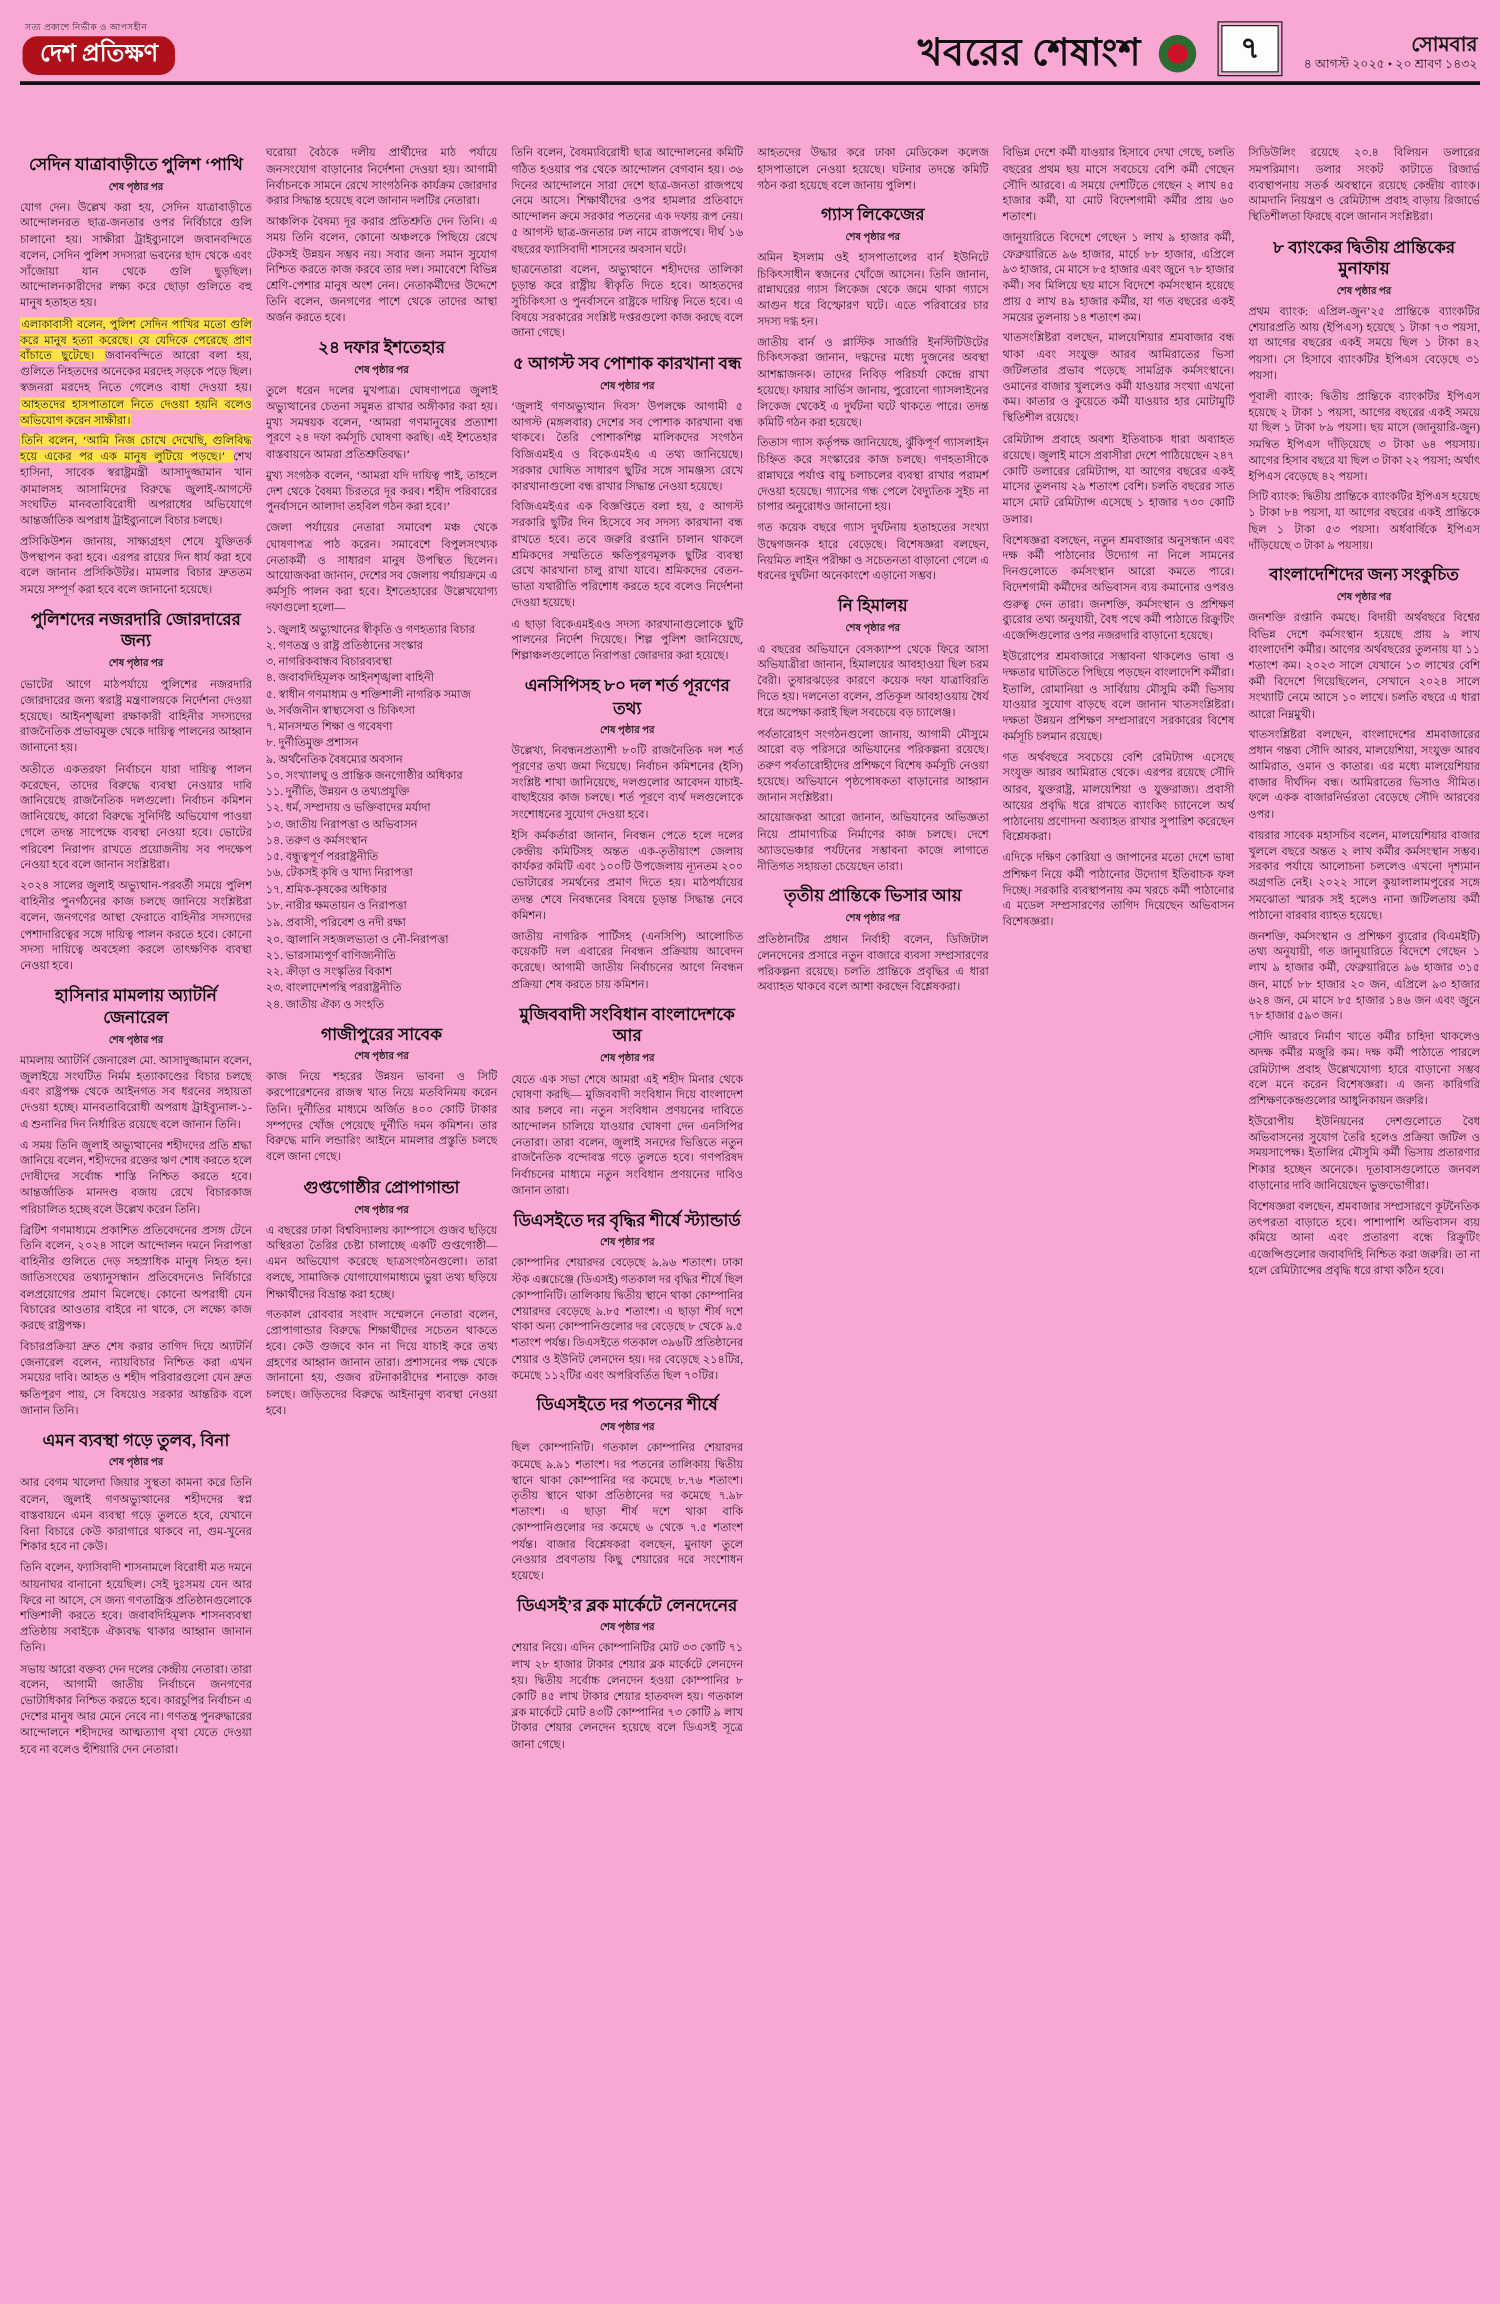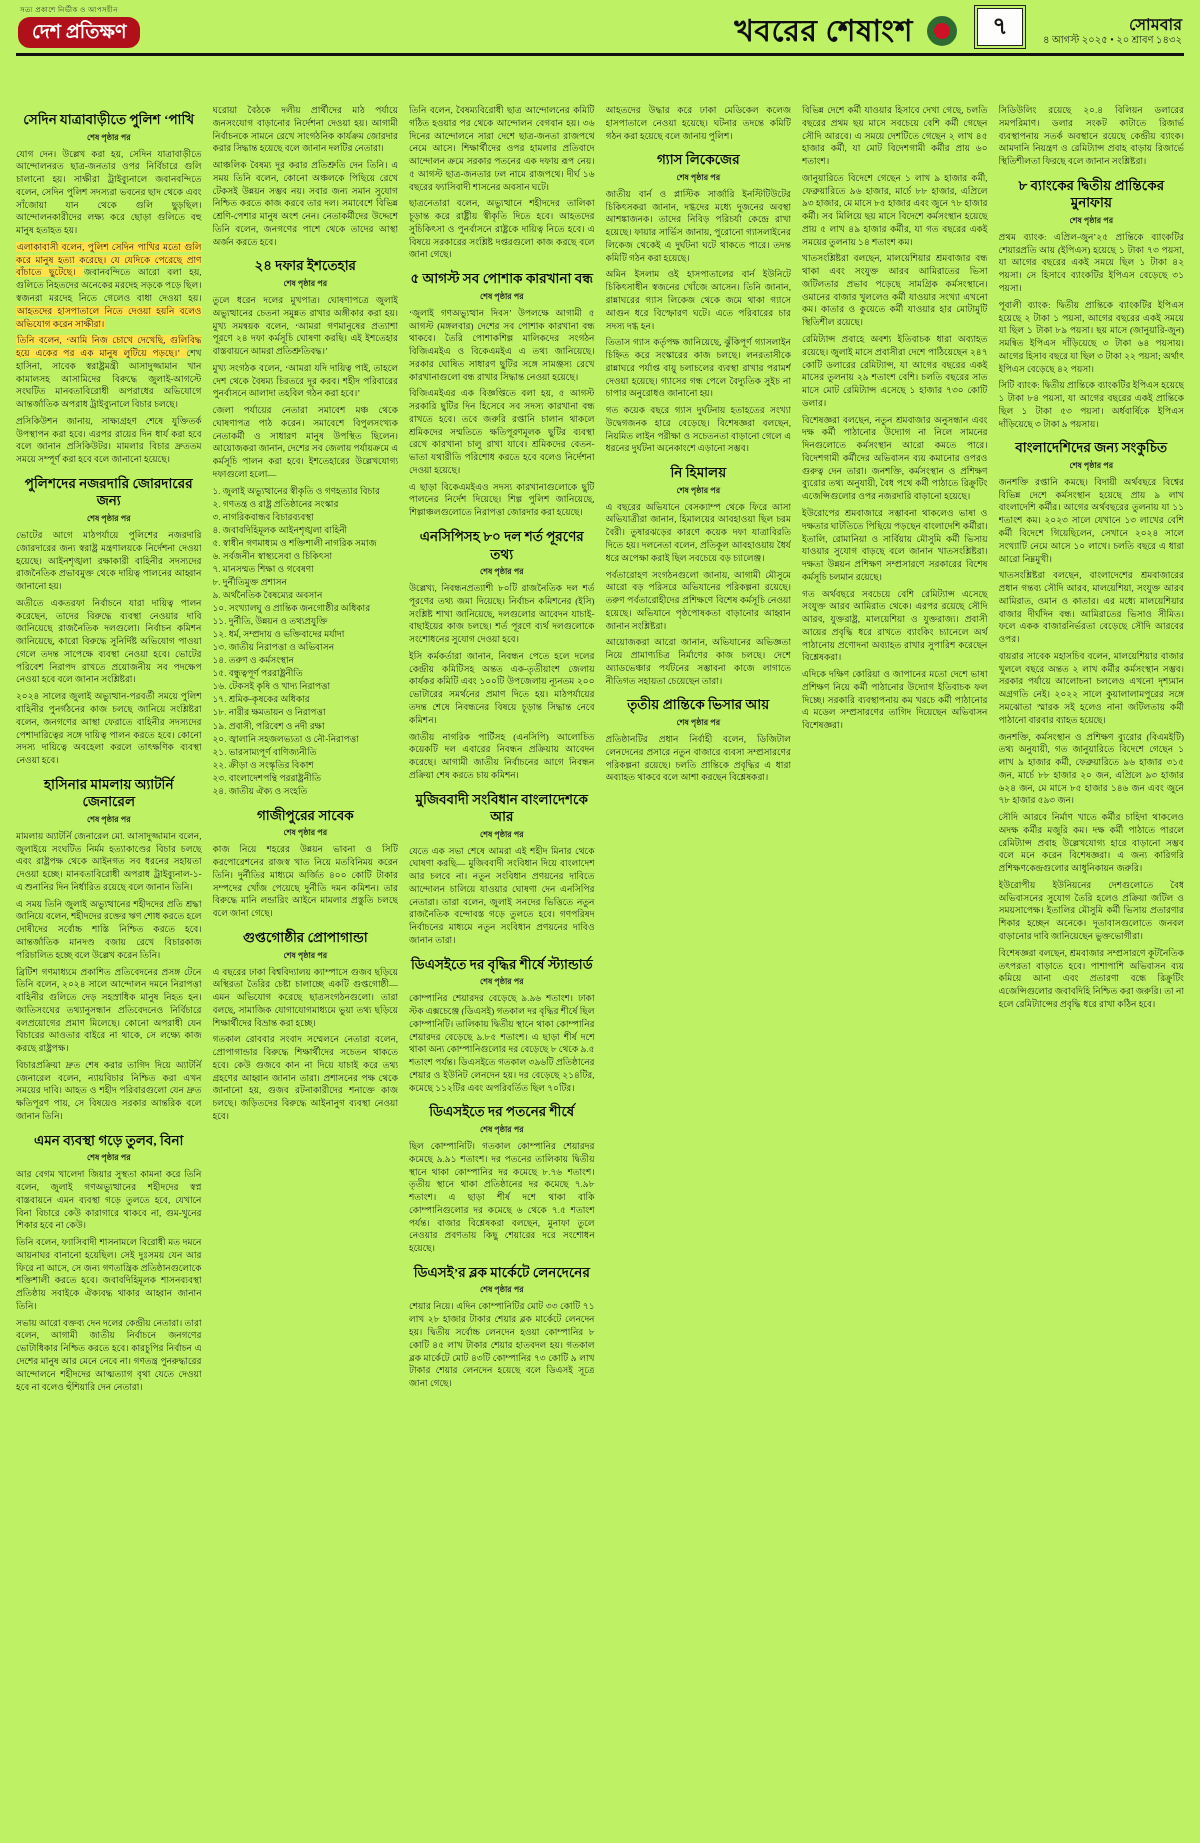--- a/index.html
+++ b/index.html
@@ -1,24 +1,24 @@
 <!DOCTYPE html>
 <html lang="bn"><head>
 <meta charset="utf-8">
 <style>
   * { box-sizing: border-box; }
   html,body { margin:0; padding:0; background:#d8d6d0; }
   .page {
     position:relative;
     width:1200px; height:1843px;
     margin:0 auto;
-    background:#bef264;
+    background:#f9a8d4;
     color:#171717;
     font-family:"Liberation Serif","DejaVu Serif",serif;
-    padding:8px 16px 10px;
+    padding:20px 16px 10px;
     overflow:hidden;
   }
   
   .masthead {
     display:flex; align-items:flex-end; gap:14px;
     height:48px;
     border-bottom:3px solid #111;
     padding:0 2px 5px;
   }
   .logo-block { display:flex; flex-direction:column; gap:1px; }
@@ -229,23 +229,23 @@
           <p class="body-text">শেয়ার নিয়ে। এদিন কোম্পানিটির মোট ৩৩ কোটি ৭১ লাখ ২৮ হাজার টাকার শেয়ার ব্লক মার্কেটে লেনদেন হয়। দ্বিতীয় সর্বোচ্চ লেনদেন হওয়া কোম্পানির ৮ কোটি ৪৫ লাখ টাকার শেয়ার হাতবদল হয়। গতকাল ব্লক মার্কেটে মোট ৪৩টি কোম্পানির ৭৩ কোটি ৯ লাখ টাকার শেয়ার লেনদেন হয়েছে বলে ডিএসই সূত্রে জানা গেছে।</p>
         </article>
       </div>
       <div class="col">
         <article class="article">
           <p class="body-text">আহতদের উদ্ধার করে ঢাকা মেডিকেল কলেজ হাসপাতালে নেওয়া হয়েছে। ঘটনার তদন্তে কমিটি গঠন করা হয়েছে বলে জানায় পুলিশ।</p>
         </article>
         <article class="article">
           <h2 class="headline">গ্যাস লিকেজের</h2>
           <div class="continued">শেষ পৃষ্ঠার পর</div>
+          <p class="body-text">অমিন ইসলাম ওই হাসপাতালের বার্ন ইউনিটে চিকিৎসাধীন স্বজনের খোঁজে আসেন। তিনি জানান, রান্নাঘরের গ্যাস লিকেজ থেকে জমে থাকা গ্যাসে আগুন ধরে বিস্ফোরণ ঘটে। এতে পরিবারের চার সদস্য দগ্ধ হন।</p>
           <p class="body-text">জাতীয় বার্ন ও প্লাস্টিক সার্জারি ইনস্টিটিউটের চিকিৎসকরা জানান, দগ্ধদের মধ্যে দুজনের অবস্থা আশঙ্কাজনক। তাদের নিবিড় পরিচর্যা কেন্দ্রে রাখা হয়েছে। ফায়ার সার্ভিস জানায়, পুরোনো গ্যাসলাইনের লিকেজ থেকেই এ দুর্ঘটনা ঘটে থাকতে পারে। তদন্ত কমিটি গঠন করা হয়েছে।</p>
-          <p class="body-text">অমিন ইসলাম ওই হাসপাতালের বার্ন ইউনিটে চিকিৎসাধীন স্বজনের খোঁজে আসেন। তিনি জানান, রান্নাঘরের গ্যাস লিকেজ থেকে জমে থাকা গ্যাসে আগুন ধরে বিস্ফোরণ ঘটে। এতে পরিবারের চার সদস্য দগ্ধ হন।</p>
-          <p class="body-text">তিতাস গ্যাস কর্তৃপক্ষ জানিয়েছে, ঝুঁকিপূর্ণ গ্যাসলাইন চিহ্নিত করে সংস্কারের কাজ চলছে। লনরতাসীকে রান্নাঘরে পর্যাপ্ত বায়ু চলাচলের ব্যবস্থা রাখার পরামর্শ দেওয়া হয়েছে। গ্যাসের গন্ধ পেলে বৈদ্যুতিক সুইচ না চাপার অনুরোধও জানানো হয়।</p>
+          <p class="body-text">তিতাস গ্যাস কর্তৃপক্ষ জানিয়েছে, ঝুঁকিপূর্ণ গ্যাসলাইন চিহ্নিত করে সংস্কারের কাজ চলছে। গণহতাসীকে রান্নাঘরে পর্যাপ্ত বায়ু চলাচলের ব্যবস্থা রাখার পরামর্শ দেওয়া হয়েছে। গ্যাসের গন্ধ পেলে বৈদ্যুতিক সুইচ না চাপার অনুরোধও জানানো হয়।</p>
           <p class="body-text">গত কয়েক বছরে গ্যাস দুর্ঘটনায় হতাহতের সংখ্যা উদ্বেগজনক হারে বেড়েছে। বিশেষজ্ঞরা বলছেন, নিয়মিত লাইন পরীক্ষা ও সচেতনতা বাড়ানো গেলে এ ধরনের দুর্ঘটনা অনেকাংশে এড়ানো সম্ভব।</p>
         </article>
         <article class="article">
           <h2 class="headline">নি হিমালয়</h2>
           <div class="continued">শেষ পৃষ্ঠার পর</div>
           <p class="body-text">এ বছরের অভিযানে বেসক্যাম্প থেকে ফিরে আসা অভিযাত্রীরা জানান, হিমালয়ের আবহাওয়া ছিল চরম বৈরী। তুষারঝড়ের কারণে কয়েক দফা যাত্রাবিরতি দিতে হয়। দলনেতা বলেন, প্রতিকূল আবহাওয়ায় ধৈর্য ধরে অপেক্ষা করাই ছিল সবচেয়ে বড় চ্যালেঞ্জ।</p>
           <p class="body-text">পর্বতারোহণ সংগঠনগুলো জানায়, আগামী মৌসুমে আরো বড় পরিসরে অভিযানের পরিকল্পনা রয়েছে। তরুণ পর্বতারোহীদের প্রশিক্ষণে বিশেষ কর্মসূচি নেওয়া হয়েছে। অভিযানে পৃষ্ঠপোষকতা বাড়ানোর আহ্বান জানান সংশ্লিষ্টরা।</p>
           <p class="body-text">আয়োজকরা আরো জানান, অভিযানের অভিজ্ঞতা নিয়ে প্রামাণ্যচিত্র নির্মাণের কাজ চলছে। দেশে অ্যাডভেঞ্চার পর্যটনের সম্ভাবনা কাজে লাগাতে নীতিগত সহায়তা চেয়েছেন তারা।</p>
         </article>
         <article class="article">

